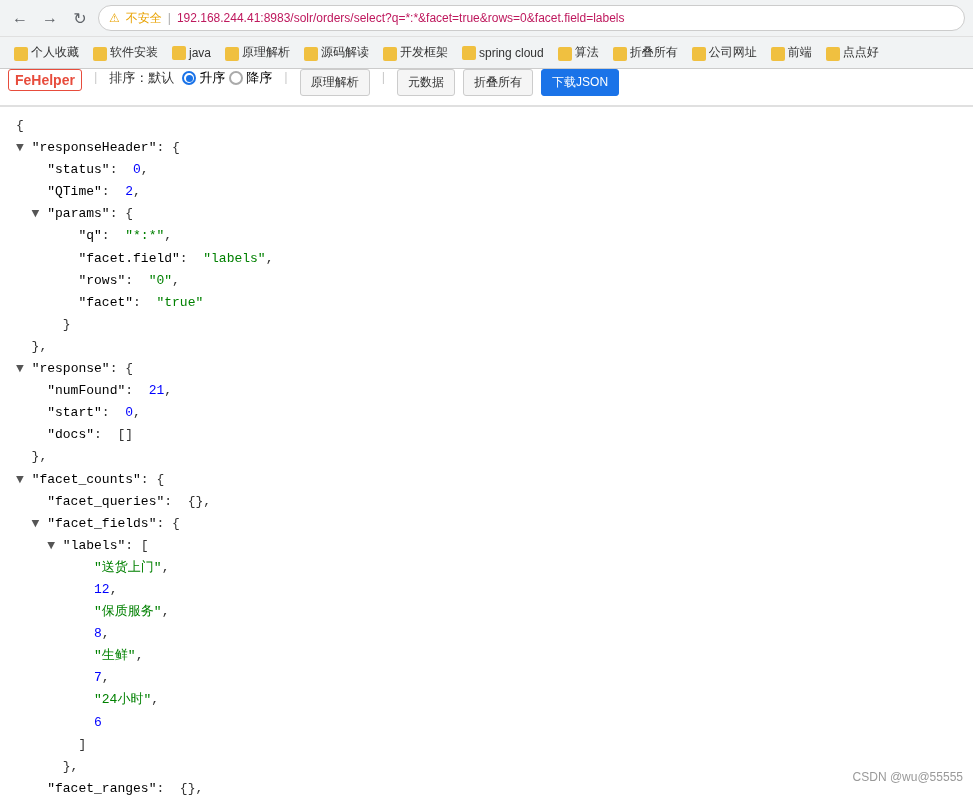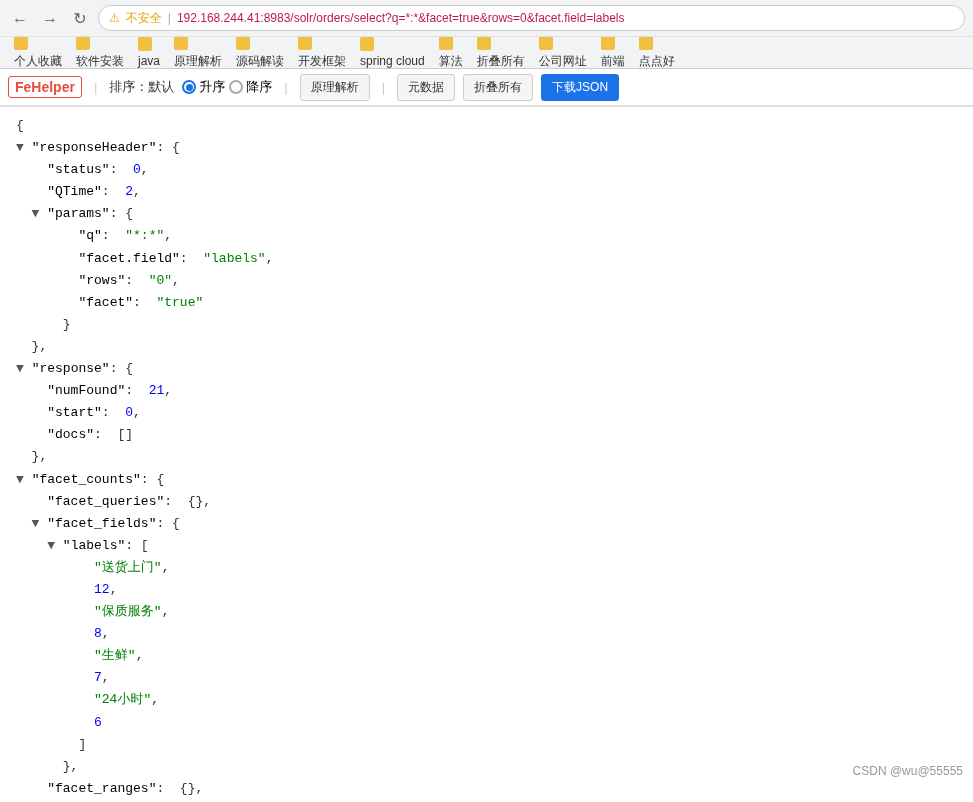--- a/index.html
+++ b/index.html
@@ -63,46 +63,45 @@
       gap: 2px;
       background: #f1f3f4;
       border-top: 1px solid #e0e0e0;
       font-size: 12px;
       color: #333;
       overflow: hidden;
     }
 
     .bookmark-item {
       display: flex;
-      align-items: flex-start;
+      align-items: flex-end;
       gap: 3px;
       padding: 3px 6px;
       border-radius: 3px;
       cursor: pointer;
       white-space: nowrap;
       font-size: 12px;
-      flex-direction: column;
     }
 
     .bookmark-icon {
       width: 14px; height: 14px;
       background: #8a8a8a;
       border-radius: 2px;
       display: inline-block;
       flex-shrink: 0;
     }
     .bookmark-icon.folder { background: #f0c040; }
     .bookmark-icon.star { background: #f0c040; }
 
     
     .fehelper-bar {
       display: flex;
-      align-items: center;
+      align-items: flex-start;
       height: 38px;
-      padding: 16px 8px;
+      padding: 0 8px;
       background: #fff;
       border-bottom: 2px solid #e0e0e0;
       gap: 8px;
       font-size: 13px;
     }
 
     .fehelper-logo {
       color: #e74c3c;
       font-weight: bold;
       font-size: 14px;
@@ -183,21 +182,21 @@
 
     pre {
       font-family: 'Courier New', Courier, monospace;
       font-size: 13px;
       line-height: 1.7;
       white-space: pre;
     }
 
     .watermark {
       position: fixed;
-      bottom: 24px;
+      bottom: 18px;
       right: 10px;
       font-size: 12px;
       color: #999;
     }
   </style>
 </head>
 <body>
 
 <div class="browser-chrome">
   <div class="nav-bar">

